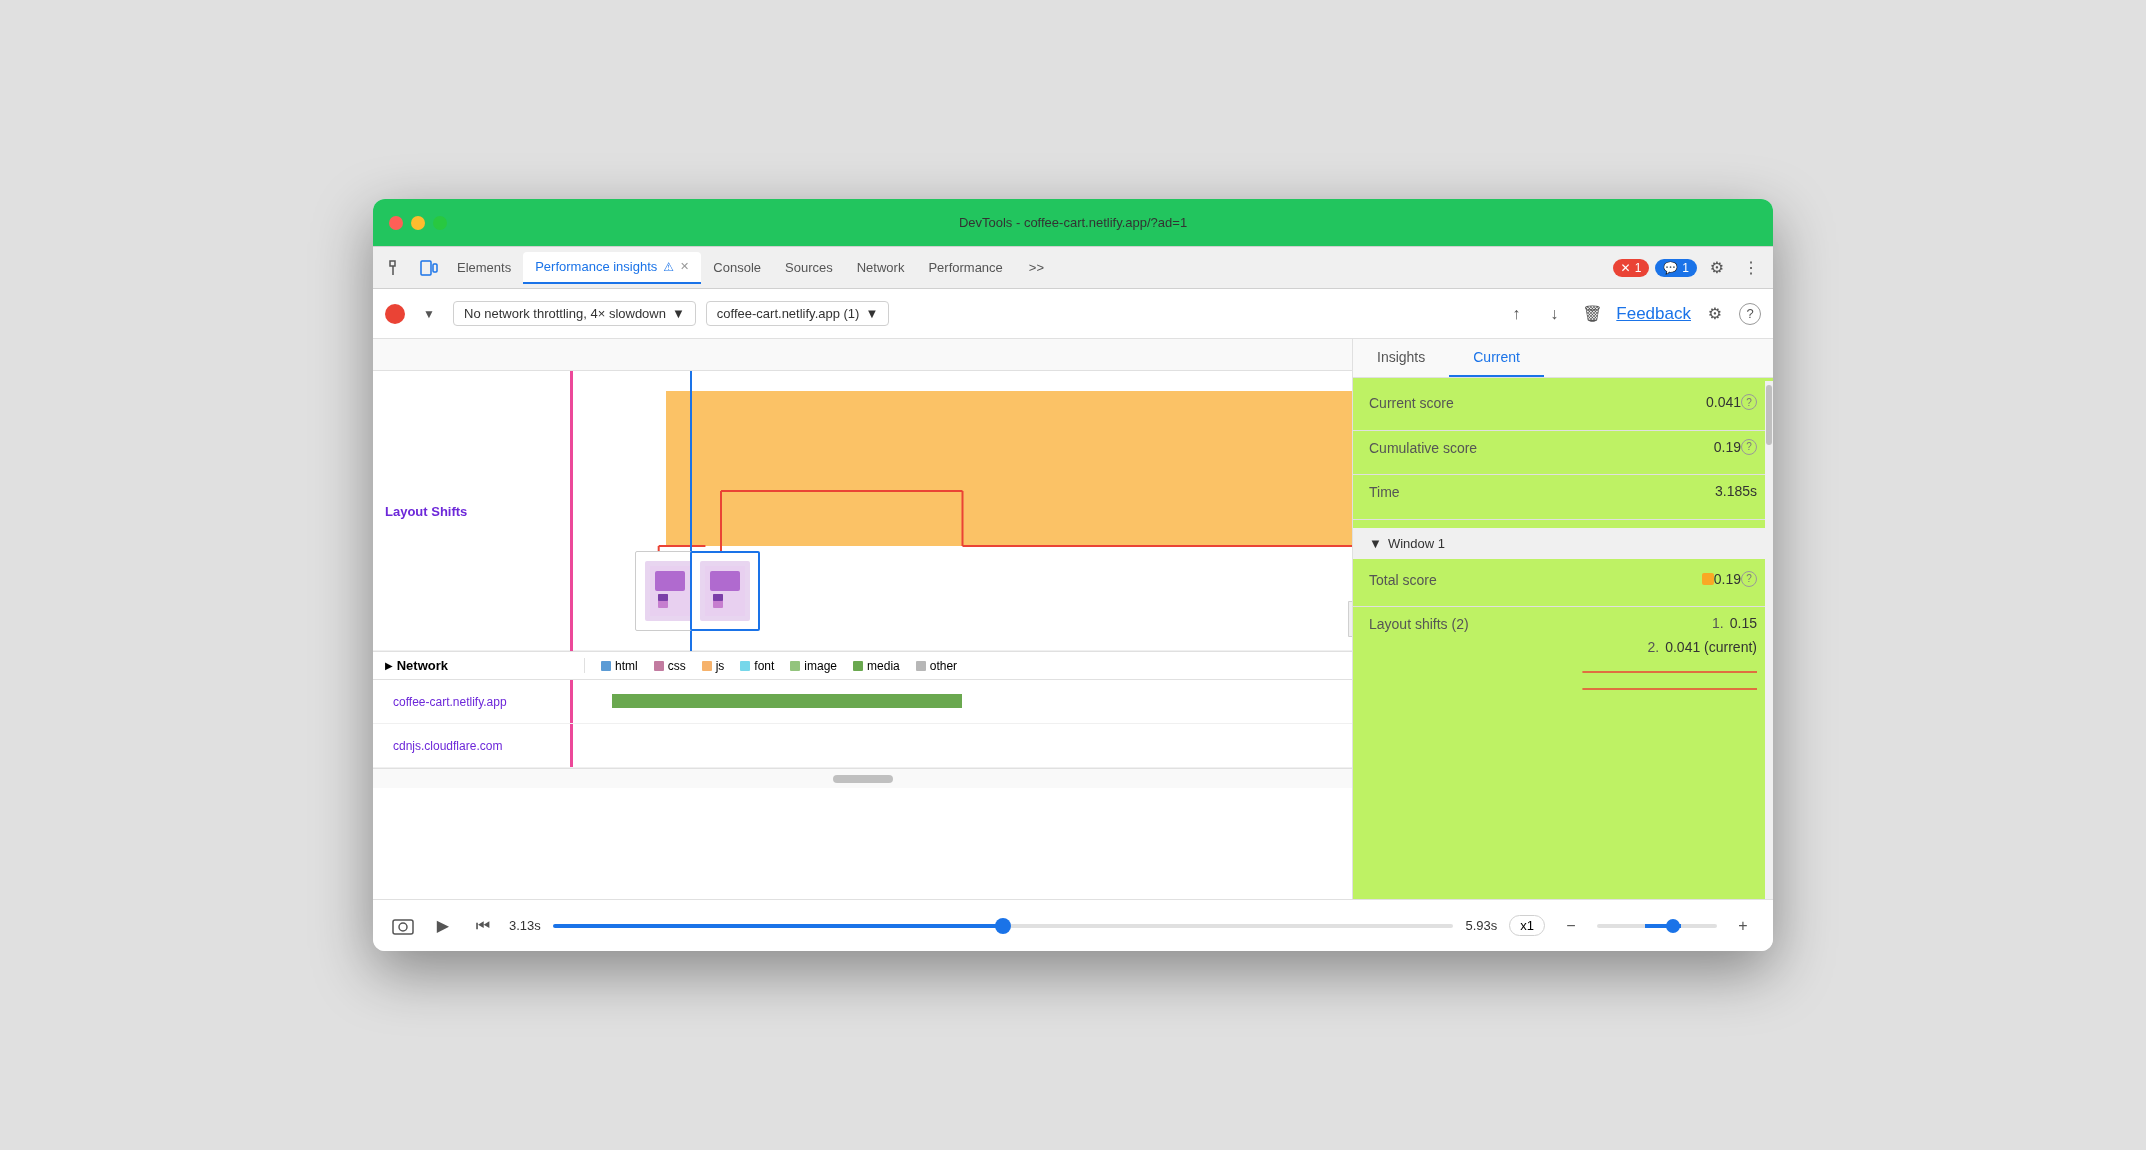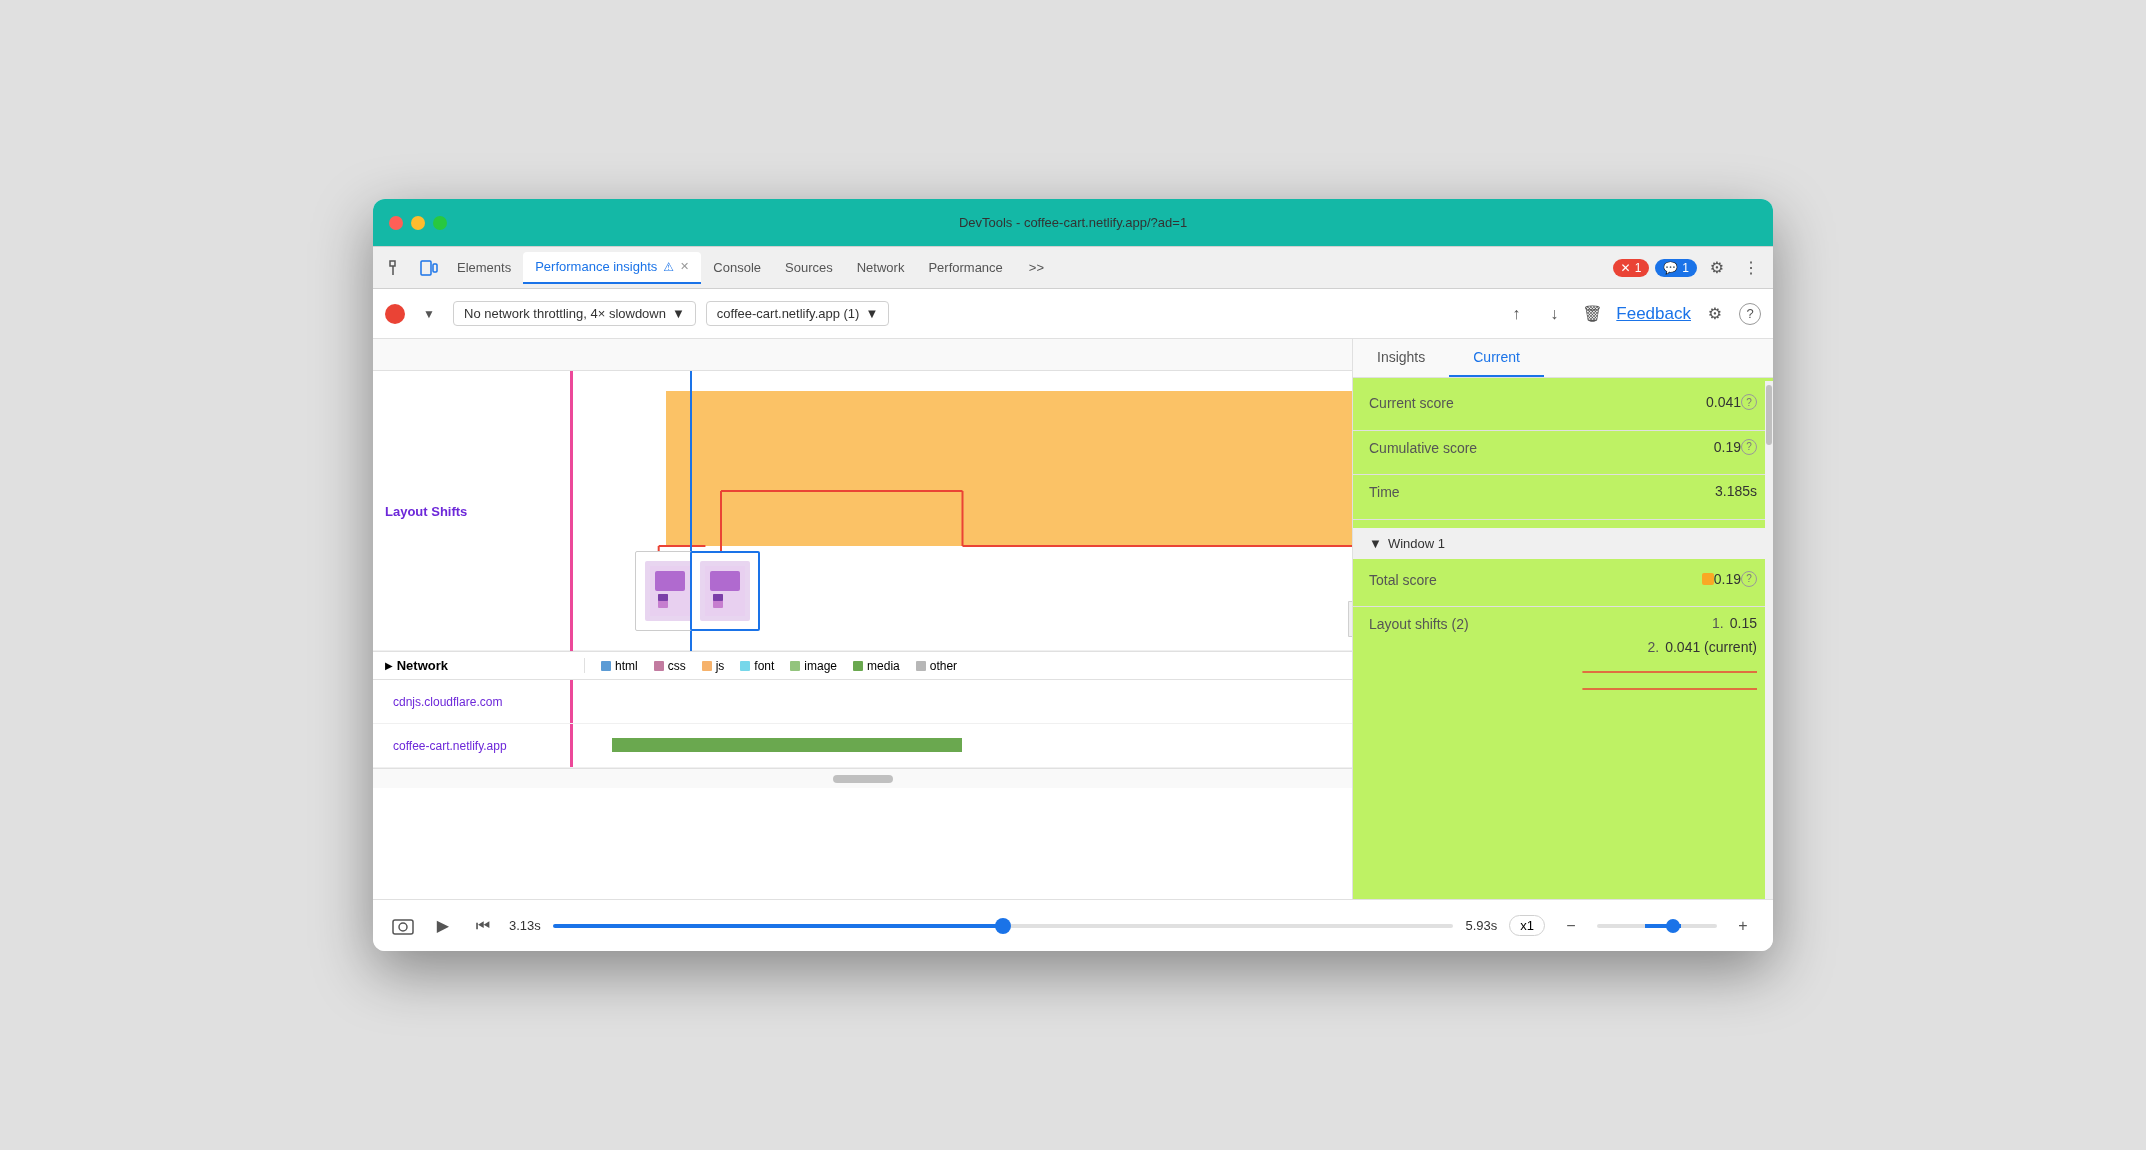--- a/index.html
+++ b/index.html
@@ -12,21 +12,21 @@
       font-family: -apple-system, BlinkMacSystemFont, 'Segoe UI', sans-serif;
     }
     .window {
       width: 1400px;
       background: #f5f5f5;
       border-radius: 12px;
       box-shadow: 0 20px 60px rgba(0,0,0,0.4);
       overflow: hidden;
     }
     .title-bar {
-      background: #14b8a6;
+      background: #22c55e;
       height: 48px;
       display: flex;
       align-items: center;
       justify-content: center;
       position: relative;
       border-bottom: 1px solid #d0d0d0;
     }
     .traffic-lights {
       position: absolute;
       left: 16px;
@@ -670,32 +670,32 @@
           </div>
           <div class="legend-item">
             <div class="legend-dot" style="background:#b7b7b7"></div>
             <span>other</span>
           </div>
         </div>
       </div>
 
       <div class="timeline-row" style="height:44px">
         <div class="row-label sub">
-          <span>cdnjs.cloudflare.com</span>
+          <span>coffee-cart.netlify.app</span>
         </div>
         <div class="row-content" style="height:44px">
+
+          <div style="position:absolute;background:#6aa84f;height:14px;top:14px;left:5%;width:45%"></div>
         </div>
       </div>
       <div class="timeline-row" style="height:44px">
         <div class="row-label sub">
-          <span>coffee-cart.netlify.app</span>
+          <span>cdnjs.cloudflare.com</span>
         </div>
         <div class="row-content" style="height:44px">
-
-          <div style="position:absolute;background:#6aa84f;height:14px;top:14px;left:5%;width:45%"></div>
         </div>
       </div>
 
       <div class="scrollbar-area">
         <div class="scrollbar-thumb"></div>
       </div>
 
       <div class="collapse-btn">›</div>
     </div>
 

